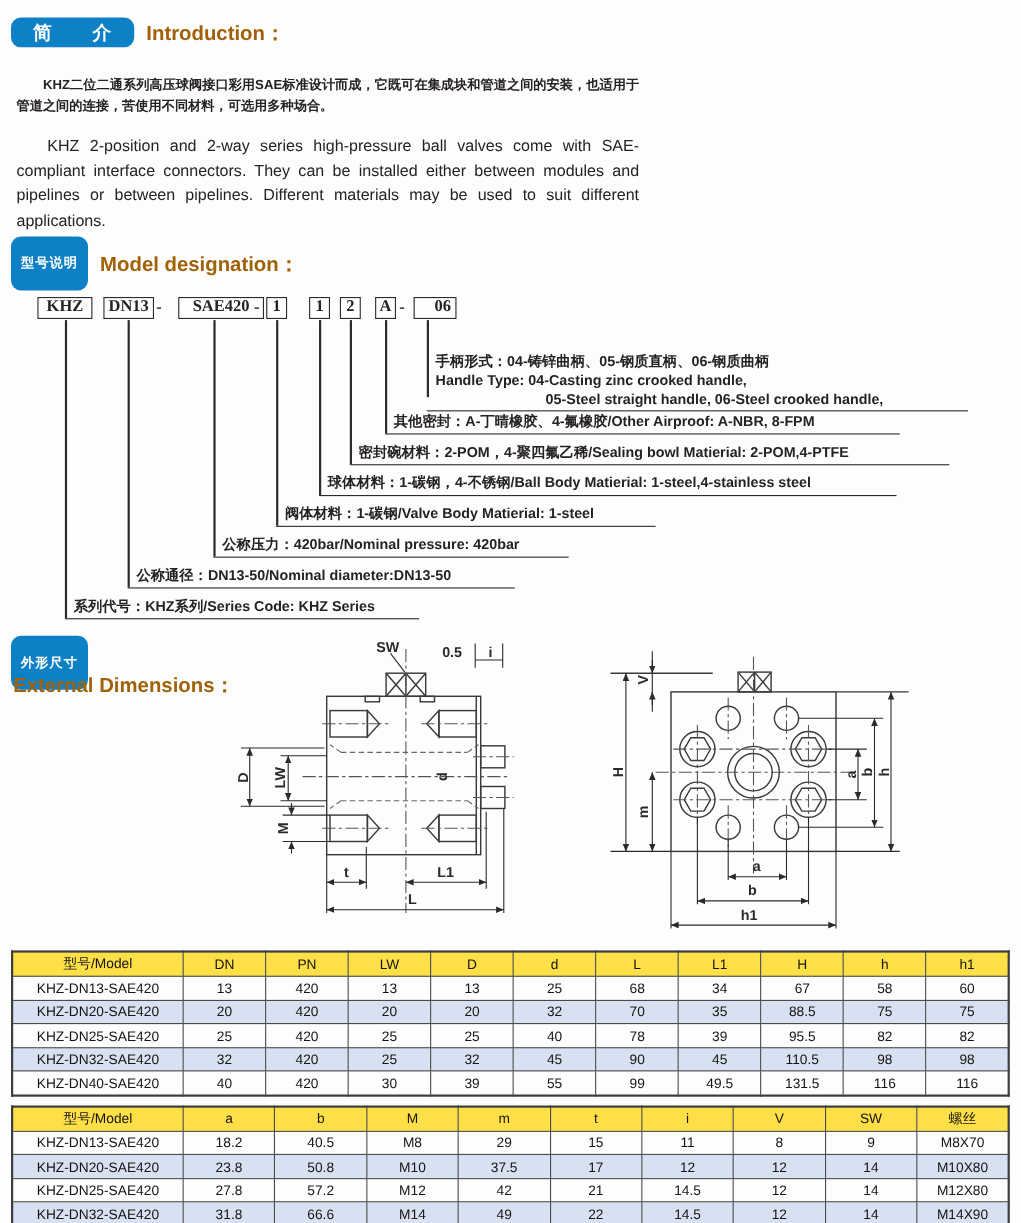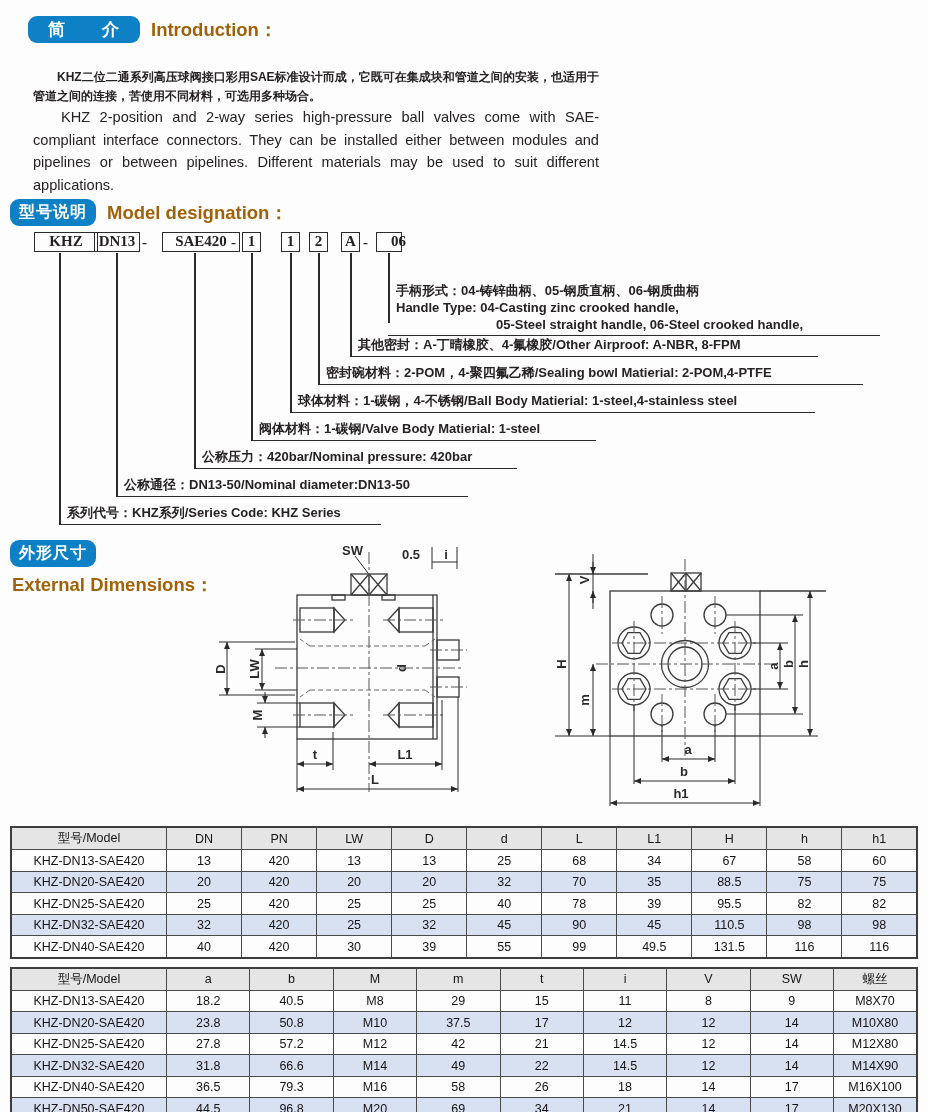--- a/index.html
+++ b/index.html
@@ -1,28 +1,28 @@
 <!DOCTYPE html>
 <html><head>
 <meta charset="utf-8">
 <style>
   html,body{margin:0;padding:0;}
   body{width:928px;height:1112px;background:#fdfdfd;position:relative;overflow:hidden;
        font-family:"Liberation Sans","DejaVu Sans",sans-serif;color:#262223;}
   .badge{display:inline-flex;align-items:center;justify-content:center;background:#0e80c6;color:#fff;
          font-weight:bold;border-radius:9px;letter-spacing:1px;}
   .badge-lg{min-width:100px;height:27px;font-size:17px;padding:0 6px;}
-  .badge-md{height:25px;font-size:16px;padding:1px 9px;}
+  .badge-md{height:25px;font-size:12px;padding:12px 9px;}
   .sec-head{display:flex;align-items:center;gap:11px;}
   .heading{font-size:18.5px;font-weight:bold;color:#a16207;}
   
-  #intro{padding:16px 15px 0 28px;}
+  #intro{padding:16px 15px 0 10px;}
   .para{width:566px;margin:0 0 0 5px;text-align:justify;line-height:1.57;}
   .para-zh{font-size:12px;font-weight:bold;text-indent:2em;margin-top:25px;}
-  .para-en{font-size:14.6px;text-indent:28px;margin-top:0;}
+  .para-en{font-size:14.6px;text-indent:28px;margin-top:16px;}
   
   #designation{padding:2px 0 0 10px;}
   .diagram{position:relative;height:302px;margin-top:4px;}
   .mbox{position:absolute;top:2px;height:20px;border:1.5px solid #2b2b2b;box-sizing:border-box;
         font-family:"Liberation Serif","DejaVu Serif",serif;font-weight:bold;font-size:15px;
         line-height:17px;text-align:center;}
   .mdash{position:absolute;top:2px;font-family:"Liberation Serif","DejaVu Serif",serif;
          font-weight:bold;font-size:15px;line-height:20px;}
   .vline{position:absolute;width:1.5px;background:#2b2b2b;}
   .dlabel{position:absolute;border-bottom:1.5px solid #2b2b2b;font-size:13px;font-weight:bold;
@@ -33,21 +33,21 @@
   #dims{position:relative;height:284px;margin-top:2px;}
   #dims .badge-md{position:absolute;left:10px;top:6px;text-align:right;}
   #dims .heading{position:absolute;left:12px;top:38px;}
   .draw{position:absolute;}
   svg text{font-family:"Liberation Sans","DejaVu Sans",sans-serif;font-size:13px;font-weight:bold;fill:#2a2a2a;}
   
   table.spec{border-collapse:collapse;table-layout:fixed;width:908px;margin:8px 10px 0 10px;
              border:2px solid #3d3d3d;font-size:12.5px;}
   table.spec th,table.spec td{border:1px solid #4a4a4a;text-align:center;padding:1px 2px;
              height:18.5px;font-weight:normal;color:#161314;}
-  table.spec thead th{background:#e5e5e5;height:19px;}
+  table.spec thead th{background:#fde047;height:19px;}
   table.spec tbody tr:nth-child(even){background:#d8e1f2;}
   table.spec th:first-child{width:150px;}
 </style>
 </head>
 <body>
 
 <div id="intro">
   <div class="sec-head">
     <span class="badge badge-lg">简　　介</span>
     <span class="heading">Introduction：</span>
@@ -57,31 +57,31 @@
 </div>
 
 <div id="designation">
   <div class="sec-head">
     <span class="badge badge-md">型号说明</span>
     <span class="heading">Model designation：</span>
   </div>
 
   <div class="diagram">
 
-    <span class="mbox" style="left:24px;width:64px;">KHZ</span>
+    <span class="mbox" style="left:24px;width:50px;">KHZ</span>
     <span class="mbox" style="left:84px;width:46px;">DN13</span>
     <span class="mdash" style="left:132px;">-</span>
     <span class="mbox" style="left:152px;width:78px;">SAE420</span>
     <span class="mdash" style="left:221px;">-</span>
     <span class="mbox" style="left:232px;width:19px;">1</span>
     <span class="mbox" style="left:271px;width:19px;">1</span>
     <span class="mbox" style="left:299px;width:19px;">2</span>
     <span class="mbox" style="left:331px;width:19px;">A</span>
     <span class="mdash" style="left:353px;">-</span>
-    <span class="mbox" style="left:366px;width:26px;padding-left:14px;">06</span>
+    <span class="mbox" style="left:366px;width:39px;padding-left:14px;">06</span>
 
     <div class="vline" style="left:49px;top:23px;height:271px;"></div>
     <div class="vline" style="left:106px;top:23px;height:243px;"></div>
     <div class="vline" style="left:184px;top:23px;height:215px;"></div>
     <div class="vline" style="left:241px;top:23px;height:187px;"></div>
     <div class="vline" style="left:280px;top:23px;height:159px;"></div>
     <div class="vline" style="left:308px;top:23px;height:131px;"></div>
     <div class="vline" style="left:340px;top:23px;height:103px;"></div>
     <div class="vline" style="left:378px;top:23px;height:70px;"></div>
 

